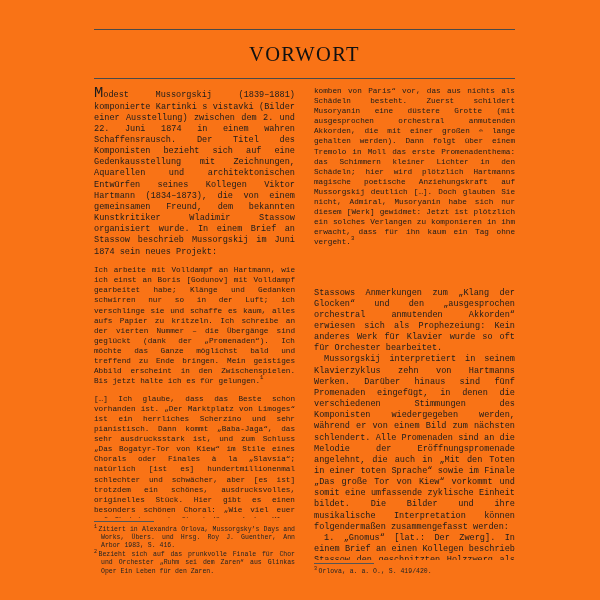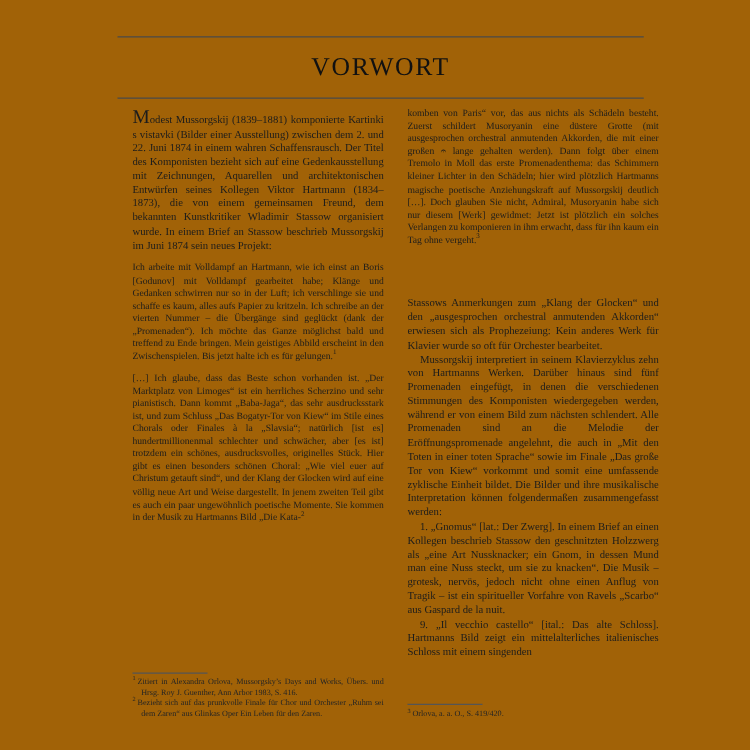--- a/index.html
+++ b/index.html
@@ -14,21 +14,21 @@
     color: #1a1a1a;
     overflow: hidden;
   }
 
   .page {
     position: relative;
     width: 600px;
     height: 600px;
     box-sizing: border-box;
     padding: 0;
-    background: #a16207;
+    background: #f97316;
   }
 
   
   .title-block {
     margin: 0 85px 0 94px;
     padding-top: 29px;
   }
   .rule {
     height: 0;
     border-top: 1.4px solid #4a4a4a;
@@ -44,25 +44,26 @@
     margin: 0;
     padding: 13px 0 12px 0;
     font-family: "Liberation Serif", "DejaVu Serif", serif;
     color: #111;
   }
 
   
   .columns {
     position: absolute;
     top: 86px;
-    left: 106px;
+    left: 94px;
     width: 421px;
     height: 490px;
     display: flex;
     gap: 19px;
+    font-family: Liberation Mono, monospace;
   }
   .col {
     width: 201px;
     position: relative;
     display: flex;
     flex-direction: column;
   }
   .col-body {
     flex: 1 1 auto;
     overflow: hidden;

